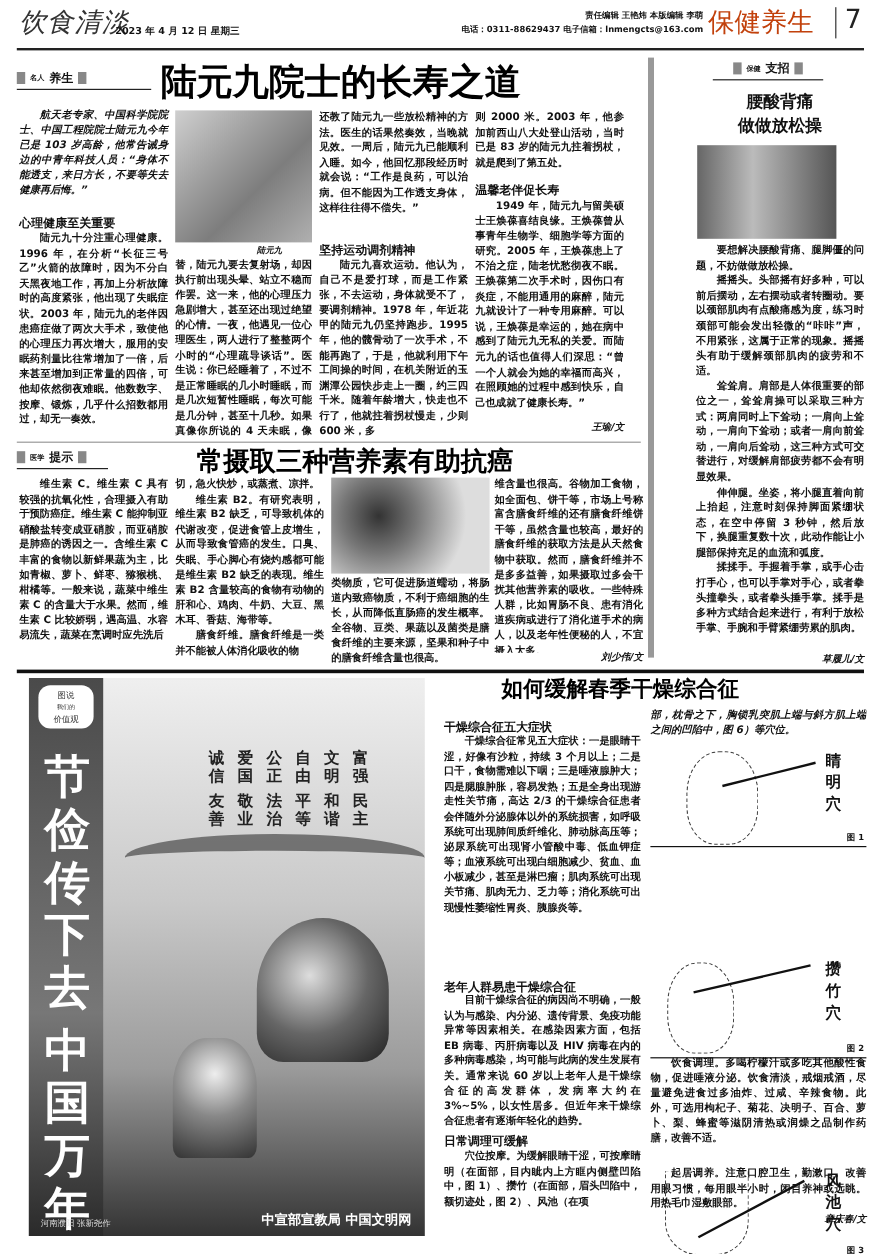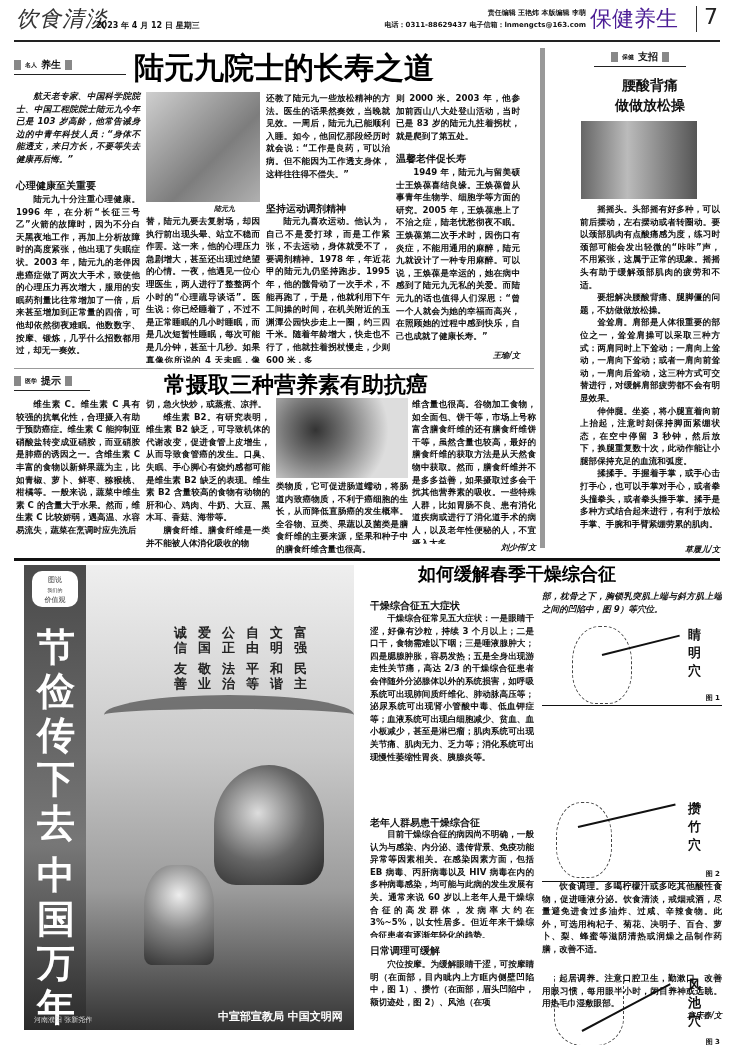--- a/index.html
+++ b/index.html
@@ -3,21 +3,21 @@
 <meta charset="utf-8">
 <style>
   * { box-sizing: border-box; margin: 0; padding: 0; }
   body { width: 729px; height: 1045px; background: #fff; font-family: "DejaVu Sans", sans-serif; color: #111; position: relative; overflow: hidden; }
   .abs { position: absolute; }
   .masthead { left: 0; top: 0; width: 729px; height: 40px; }
   .mh-logo { left: 16px; top: 4px; font-family: "DejaVu Serif", serif; font-size: 22px; color: #333; letter-spacing: 1px; font-style: italic; }
   .mh-date { left: 96px; top: 20px; font-size: 8px; font-weight: bold; }
   .mh-editors { left: 470px; top: 8px; font-size: 7px; font-weight: bold; text-align: right; width: 116px; }
   .mh-contact { left: 380px; top: 20px; font-size: 7px; font-weight: bold; text-align: right; width: 206px; }
-  .mh-section { left: 590px; top: 4px; font-size: 22px; color: #4c1d95; }
+  .mh-section { left: 590px; top: 4px; font-size: 22px; color: #c2410c; }
   .mh-bar { left: 696px; top: 6px; width: 1px; height: 26px; background: #333; }
   .mh-page { left: 704px; top: 4px; font-size: 22px; color: #222; }
   .mh-rule { left: 14px; top: 40px; width: 706px; height: 2px; background: #222; }
 
   .col-tag { font-size: 10px; font-weight: bold; display: flex; align-items: center; gap: 4px; border-bottom: 1px solid #222; padding-bottom: 2px; }
   .tag-block { display: inline-block; width: 7px; height: 10px; background: #888; }
   .tag-small { font-size: 6px; }
   .headline-xl { font-family: "DejaVu Sans", sans-serif; font-weight: bold; color: #000; }
   .text { font-size: 8.6px; line-height: 12.6px; font-weight: bold; text-align: justify; color: #111; }
   .text p { text-indent: 2em; }
@@ -98,22 +98,22 @@
   <span class="tag-small">保健</span>
   <span>支招</span>
   <span class="tag-block"></span>
 </div>
 <div class="abs" style="left:580px;top:75px;width:140px;text-align:center;font-size:14px;font-weight:bold;line-height:20px;">
   <div>腰酸背痛</div>
   <div>做做放松操</div>
 </div>
 <div class="abs photo" style="left:581px;top:121px;width:116px;height:78px;background:linear-gradient(90deg,#666,#bbb 40%,#888 70%,#555);"></div>
 <div class="abs text" style="left:580px;top:203px;width:140px;height:350px;overflow:hidden;">
+  <p>要想解决腰酸背痛、腿脚僵的问题，不妨做做放松操。</p>
   <p>摇摇头。头部摇有好多种，可以前后摆动，左右摆动或者转圈动。要以颈部肌肉有点酸痛感为度，练习时颈部可能会发出轻微的“咔咔”声，不用紧张，这属于正常的现象。摇摇头有助于缓解颈部肌肉的疲劳和不适。</p>
-  <p>要想解决腰酸背痛、腿脚僵的问题，不妨做做放松操。</p>
   <p>耸耸肩。肩部是人体很重要的部位之一，耸耸肩操可以采取三种方式：两肩同时上下耸动；一肩向上耸动，一肩向下耸动；或者一肩向前耸动，一肩向后耸动，这三种方式可交替进行，对缓解肩部疲劳都不会有明显效果。</p>
   <p>伸伸腿。坐姿，将小腿直着向前上抬起，注意时刻保持脚面紧绷状态，在空中停留 3 秒钟，然后放下，换腿重复数十次，此动作能让小腿部保持充足的血流和弧度。</p>
   <p>揉揉手。手握着手掌，或手心击打手心，也可以手掌对手心，或者拳头撞拳头，或者拳头捶手掌。揉手是多种方式结合起来进行，有利于放松手掌、手腕和手臂紧绷劳累的肌肉。</p>
 </div>
 <div class="abs byline" style="left:580px;top:544px;width:140px;">草履儿/文</div>
 
 <div class="abs thinrule" style="left:14px;top:368px;width:520px;height:1px;background:#999;"></div>
 <div class="abs col-tag" style="left:14px;top:374px;width:76px;">
   <span class="tag-block"></span>
   <span class="tag-small">医学</span>
@@ -199,21 +199,21 @@
 <div class="abs subhead" style="left:370px;top:812px;width:164px;">老年人群易患干燥综合征</div>
 <div class="abs text" style="left:370px;top:828px;width:164px;height:110px;overflow:hidden;">
   <p>目前干燥综合征的病因尚不明确，一般认为与感染、内分泌、遗传背景、免疫功能异常等因素相关。在感染因素方面，包括 EB 病毒、丙肝病毒以及 HIV 病毒在内的多种病毒感染，均可能与此病的发生发展有关。通常来说 60 岁以上老年人是干燥综合征的高发群体，发病率大约在 3%~5%，以女性居多。但近年来干燥综合征患者有逐渐年轻化的趋势。</p>
 </div>
 <div class="abs subhead" style="left:370px;top:940px;width:164px;">日常调理可缓解</div>
 <div class="abs text" style="left:370px;top:958px;width:164px;height:60px;overflow:hidden;">
   <p>穴位按摩。为缓解眼睛干涩，可按摩睛明（在面部，目内眦内上方眶内侧壁凹陷中，图 1）、攒竹（在面部，眉头凹陷中，额切迹处，图 2）、风池（在项</p>
 </div>
 
 <div class="abs text" style="left:542px;top:590px;width:180px;height:28px;overflow:hidden;font-style:italic;">
-  <p style="text-indent:0">部，枕骨之下，胸锁乳突肌上端与斜方肌上端之间的凹陷中，图 9）等穴位。</p>
+  <p style="text-indent:0">部，枕骨之下，胸锁乳突肌上端与斜方肌上端之间的凹陷中，图 6）等穴位。</p>
 </div>
 
 <div class="abs acu-fig" style="left:542px;top:620px;width:180px;height:86px;">
   <div class="abs" style="left:30px;top:6px;width:60px;height:78px;border:1px dashed #444;border-radius:45% 45% 40% 40%;"></div>
   <div class="abs" style="left:60px;top:34px;width:80px;height:2px;background:#111;transform:rotate(-14deg);transform-origin:left;"></div>
   <div class="abs acu-label" style="left:146px;top:6px;">
     <div>睛</div>
     <div>明</div>
     <div>穴</div>
   </div>

